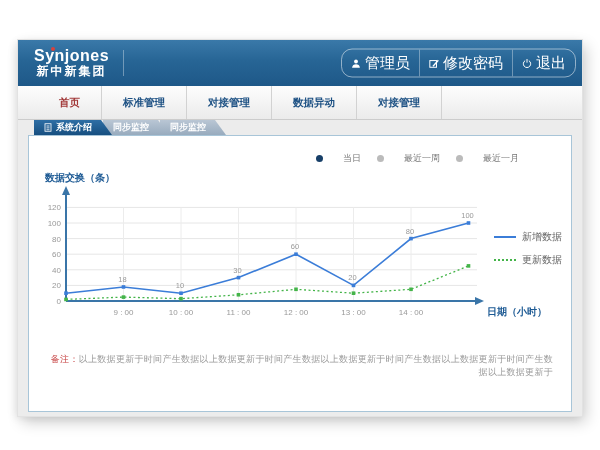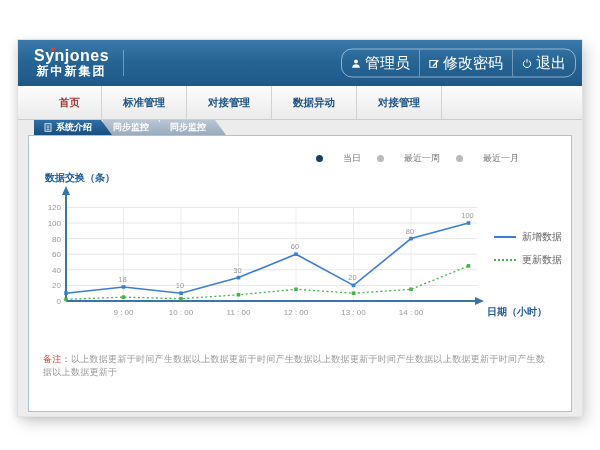--- a/index.html
+++ b/index.html
@@ -43,21 +43,21 @@
     border-bottom:1px solid #cccccc;
     display:flex;align-items:stretch;padding-left:20px;box-sizing:border-box;
   }
   .nav-item{
     padding:0 21px;display:flex;align-items:center;
     font-size:10.5px;font-weight:bold;color:#1c5083;cursor:pointer;
     border-right:1px solid #d2d2d2;
   }
   .nav-item.active{color:#a23a3a;}
   
-  .content{position:absolute;left:0;top:72px;right:0;bottom:0;}
+  .content{position:absolute;left:0;top:72px;right:0;bottom:0;text-align:right;}
   .tabs{position:absolute;left:16px;top:8px;display:flex;height:15px;z-index:3;}
   .tab{
     position:relative;display:flex;align-items:center;gap:4px;
     padding:0 20px 0 10px;margin-right:-9px;
     color:#fff;font-size:9px;font-weight:bold;cursor:pointer;
     clip-path:polygon(0 0,calc(100% - 11px) 0,100% 100%,0 100%);
   }
   .tab.active{background:linear-gradient(#2e6ea5,#174f80);z-index:4;}
   .tab.inactive{background:linear-gradient(#b9c6d4,#98abbe);z-index:2;}
   .tab svg{display:block;}

